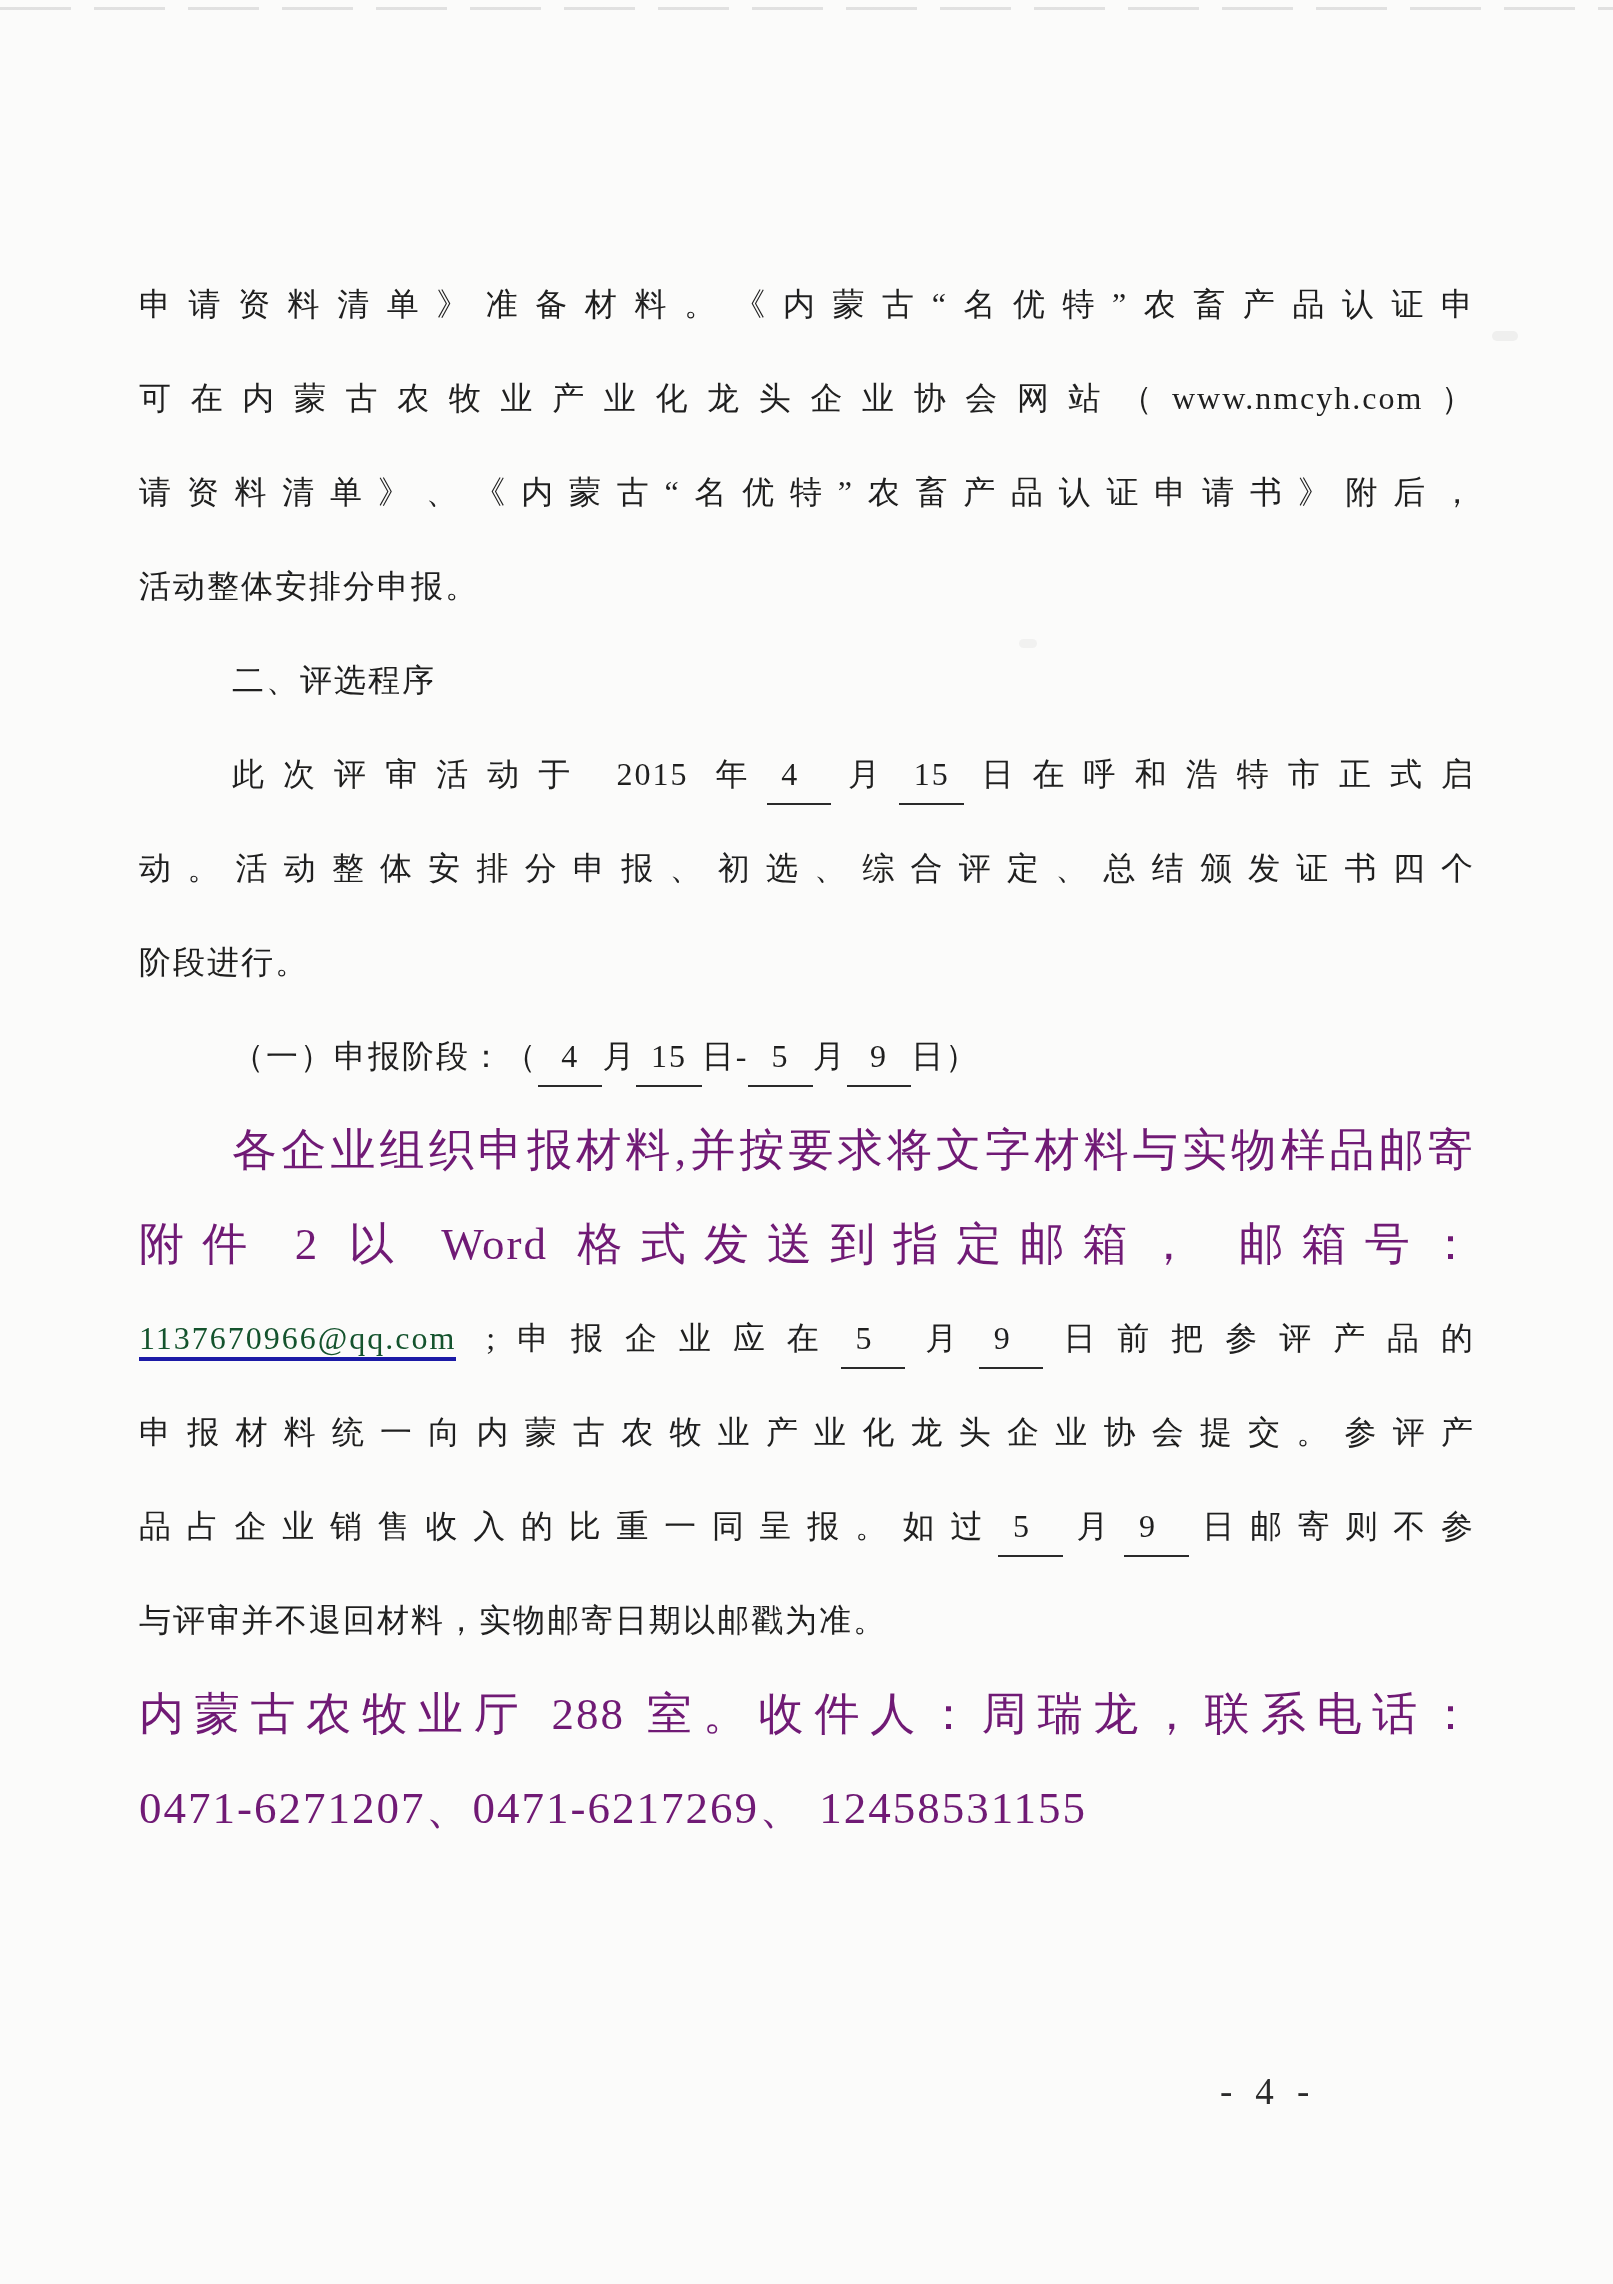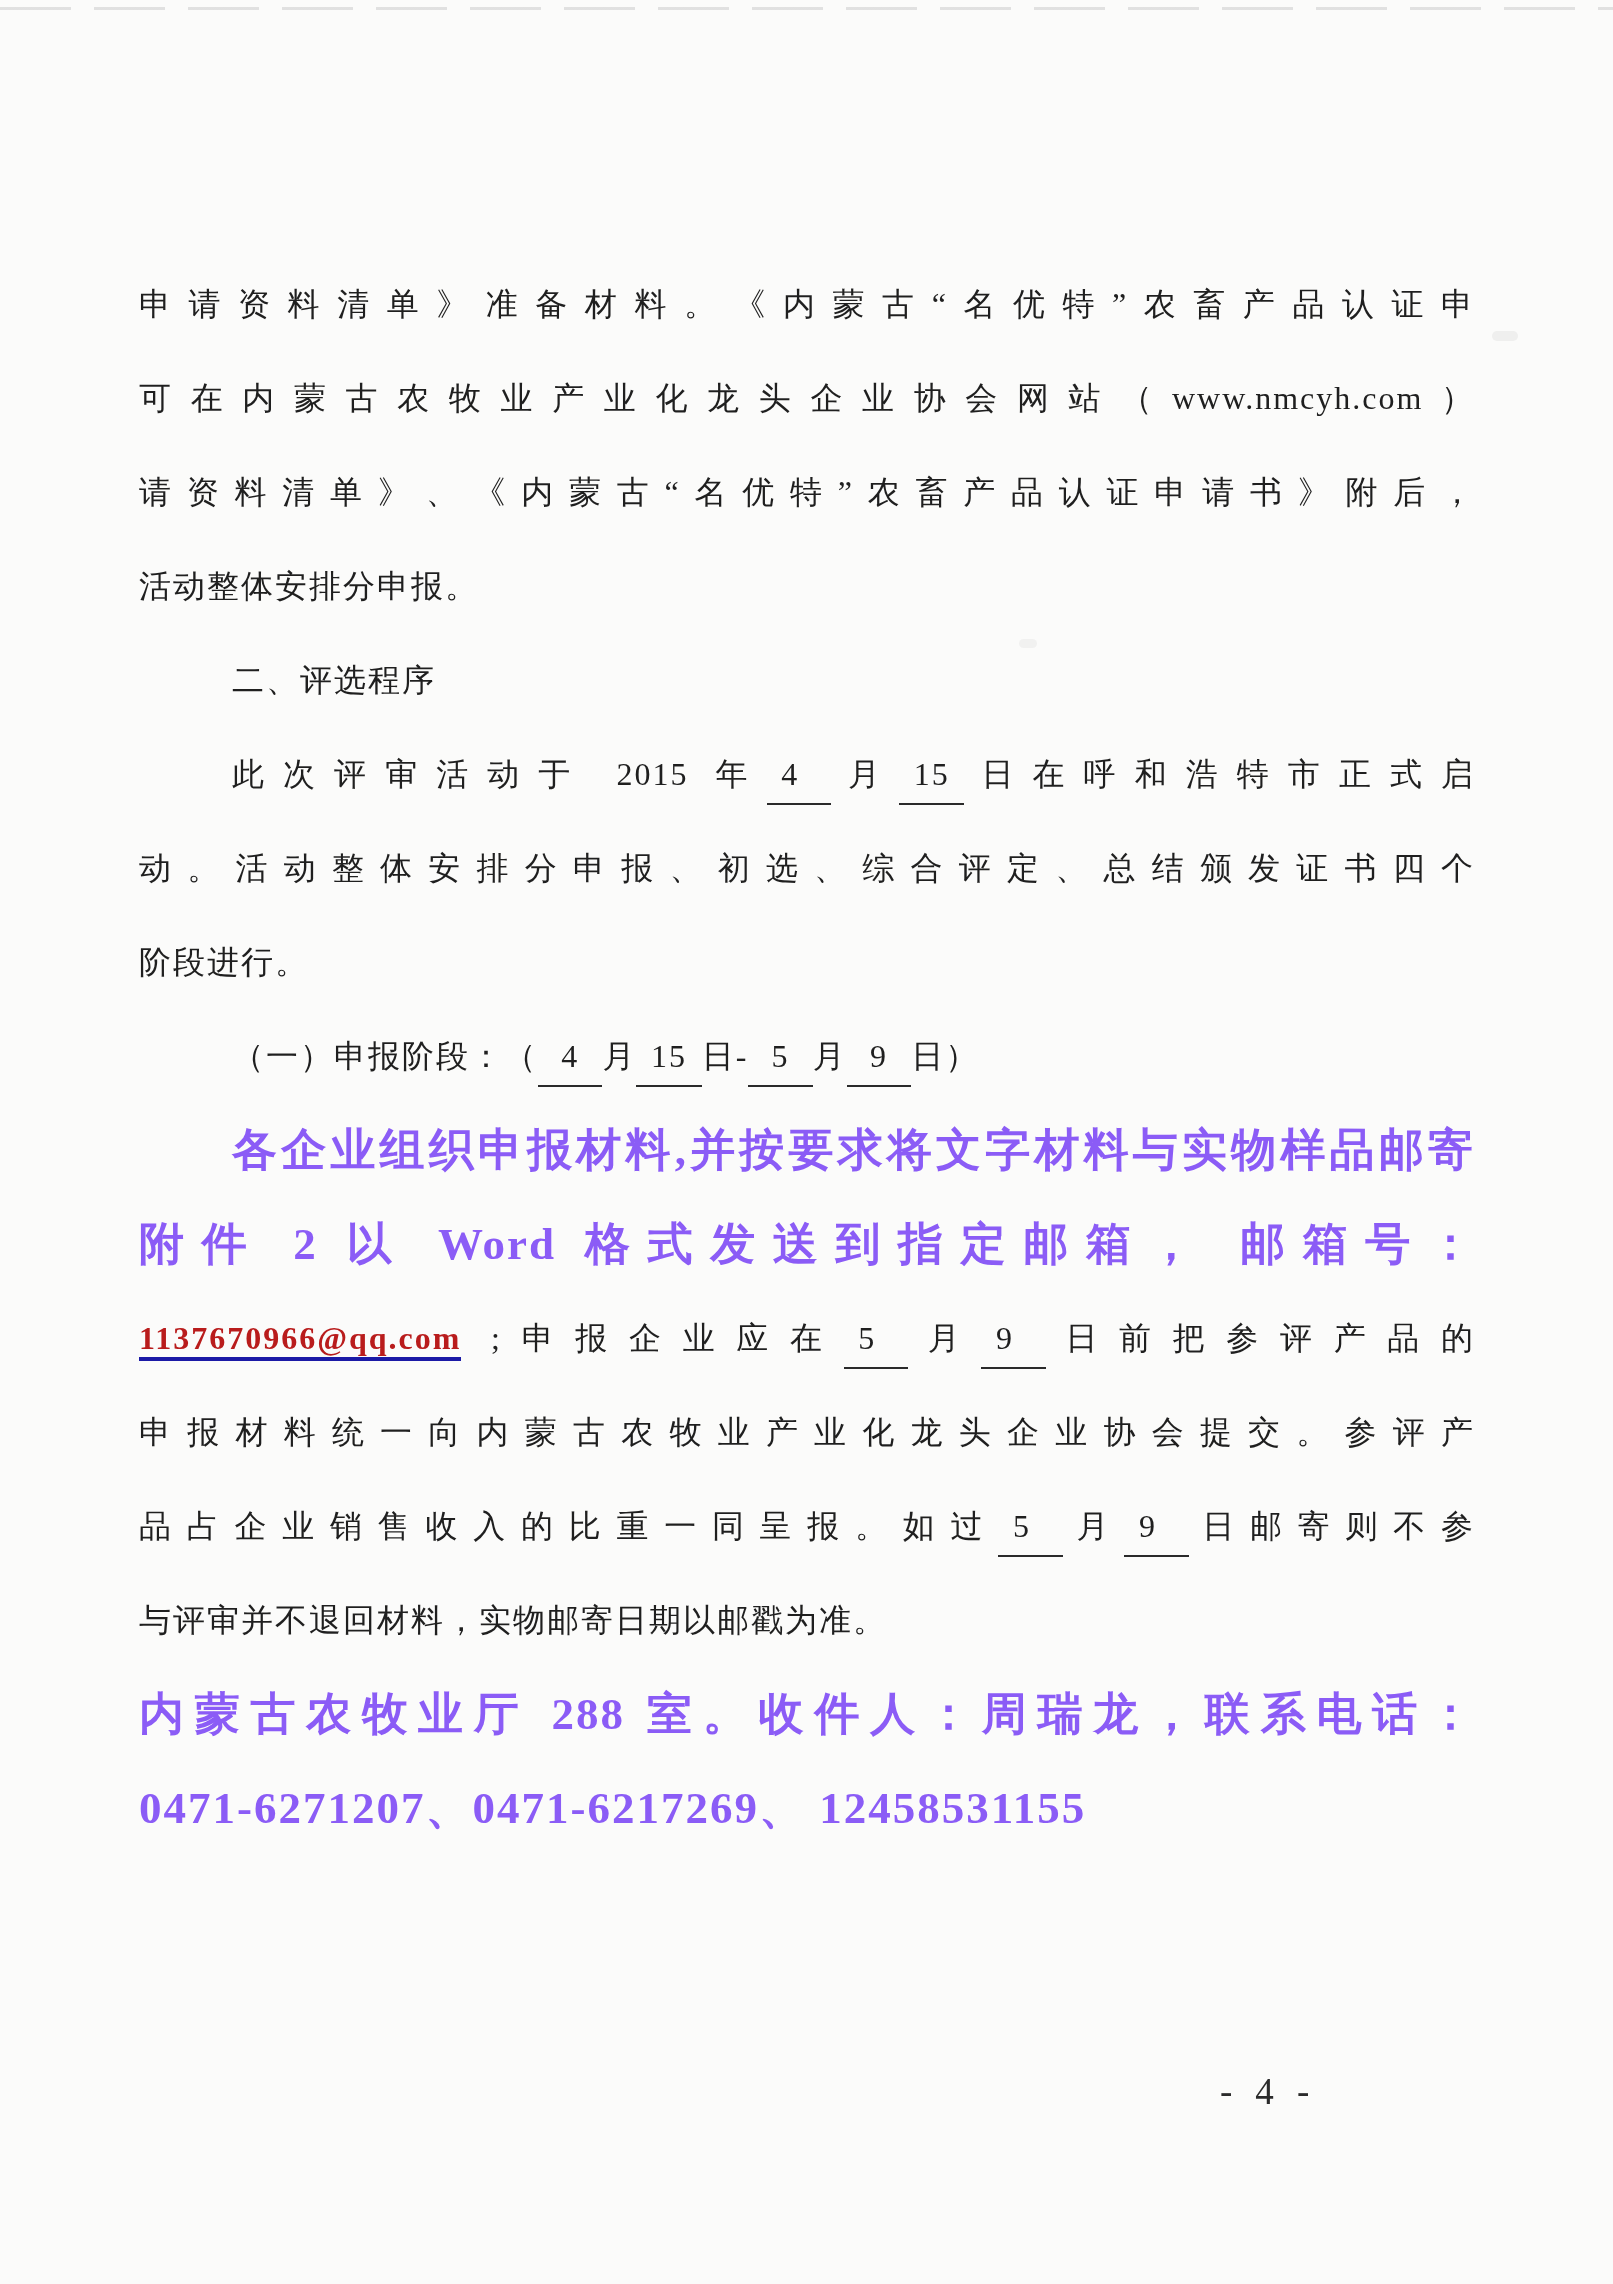--- a/index.html
+++ b/index.html
@@ -29,33 +29,33 @@
   }
   .line {
     font-size: 32px;
     line-height: 94px;
     min-height: 94px;
     letter-spacing: 2px;
     white-space: normal;
   }
   .j { text-align: justify; text-align-last: justify; }
   .ind { text-indent: 93px; }
-  .b { font-weight: 700; font-size: 45px; color: #8b5cf6; }
+  .b { font-weight: 400; font-size: 45px; color: #701a75; }
   .blank {
     display: inline-block;
     min-width: 35px;
     padding: 0 14.7px;
     text-align: center;
     border-bottom: 2.9px solid #2a2a2a;
     line-height: 57px;
     text-indent: 0;
   }
   .email {
-    color: #b91c1c;
-    font-weight: 700;
+    color: #14532d;
+    font-weight: 400;
     border-bottom: 4.9px solid #1b1aa6;
     padding-bottom: 1px;
     cursor: pointer;
   }
   .page-number {
     position: absolute; left: 1220px; top: 2070px;
     font-size: 37px; letter-spacing: 6.9px; color: #2b2b2b;
     white-space: nowrap;
   }
 </style>

